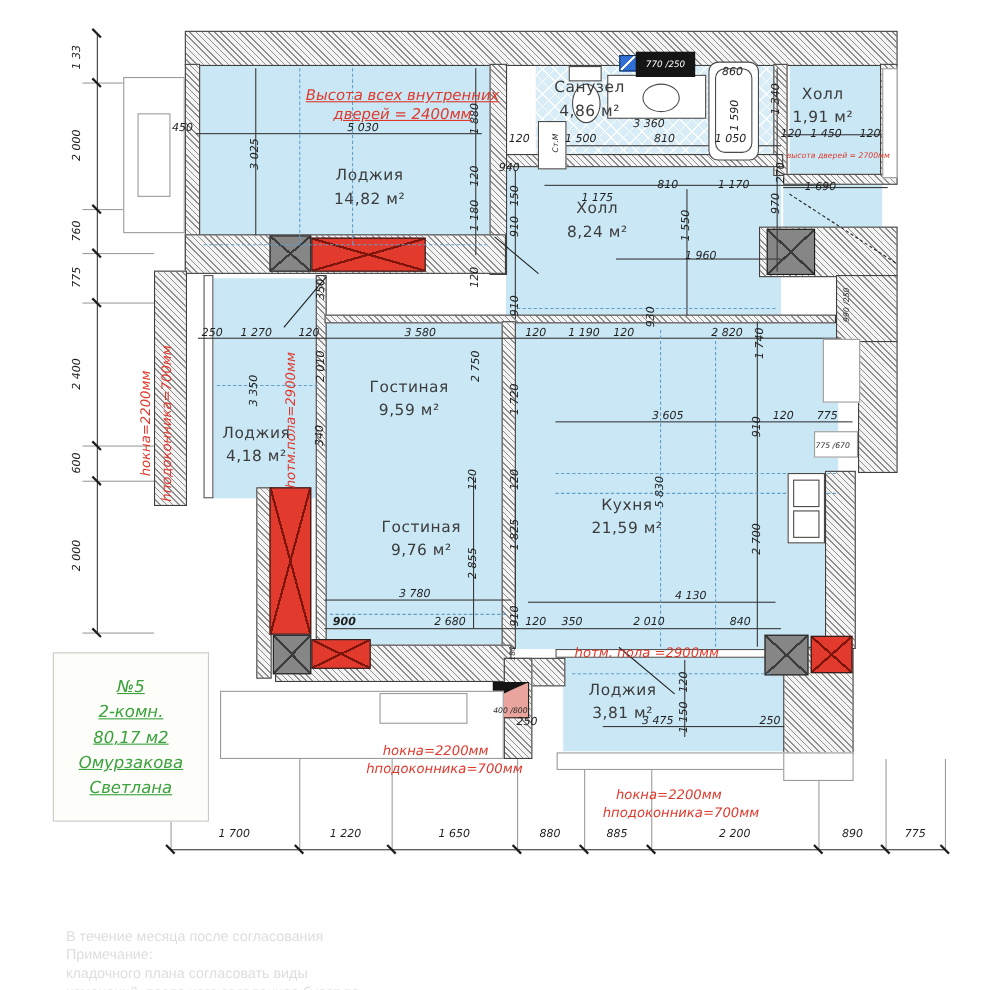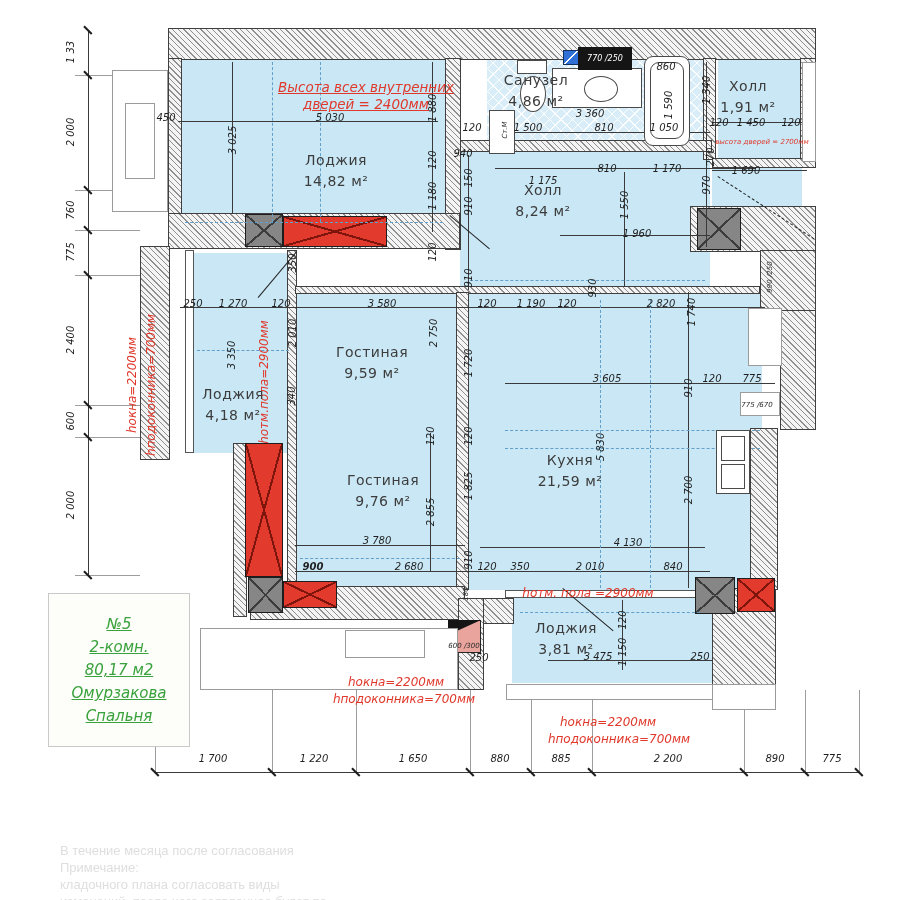--- a/index.html
+++ b/index.html
@@ -250,21 +250,21 @@
       <div class="lb d" style="left: 520px; top: 566px; transform: translate(-50%, -50%);">350</div>
       <div class="lb d" style="left: 590px; top: 566px; transform: translate(-50%, -50%);">2 010</div>
       <div class="lb d" style="left: 673px; top: 566px; transform: translate(-50%, -50%);">840</div>
       <div class="lb d" style="left: 628px; top: 542px; transform: translate(-50%, -50%);">4 130</div>
       <div class="lb d" style="left: 622px; top: 620px; transform: translate(-50%, -50%) rotate(-90deg);">120</div>
       <div class="lb d" style="left: 598px; top: 656px; transform: translate(-50%, -50%);">3 475</div>
       <div class="lb d" style="left: 622px; top: 652px; transform: translate(-50%, -50%) rotate(-90deg);">1 150</div>
       <div class="lb d" style="left: 479px; top: 657px; transform: translate(-50%, -50%);">250</div>
       <div class="lb d" style="left: 700px; top: 656px; transform: translate(-50%, -50%);">250</div>
       <div class="lb dt" style="left: 466px; top: 594px; transform: translate(-50%, -50%) rotate(-90deg);">180</div>
-      <div class="lb dt" style="left: 464px; top: 646px; transform: translate(-50%, -50%);">600 /300</div>
+      <div class="lb dt" style="left: 464px; top: 646px; transform: translate(-50%, -50%);">400 /800</div>
       <div class="lb ru" style="left: 366px; top: 87px; transform: translate(-50%, -50%);">Высота всех внутренних</div>
       <div class="lb ru" style="left: 366px; top: 104px; transform: translate(-50%, -50%);">дверей = 2400мм</div>
       <div class="lb r" style="left: 132px; top: 385px; transform: translate(-50%, -50%) rotate(-90deg);">hокна=2200мм</div>
       <div class="lb r" style="left: 151px; top: 385px; transform: translate(-50%, -50%) rotate(-90deg);">hподоконника=700мм</div>
       <div class="lb r" style="left: 264px; top: 382px; transform: translate(-50%, -50%) rotate(-90deg);">hотм.пола=2900мм</div>
       <div class="lb r" style="left: 588px; top: 593px; transform: translate(-50%, -50%);">hотм. пола =2900мм</div>
       <div class="lb rt" style="left: 762px; top: 142px; transform: translate(-50%, -50%);">высота дверей = 2700мм</div>
       <div class="lb r" style="left: 396px; top: 682px; transform: translate(-50%, -50%);">hокна=2200мм</div>
       <div class="lb r" style="left: 404px; top: 699px; transform: translate(-50%, -50%);">hподоконника=700мм</div>
       <div class="lb r" style="left: 608px; top: 722px; transform: translate(-50%, -50%);">hокна=2200мм</div>
@@ -319,21 +319,21 @@
       <div class="tick" style="left: 744px; top: 772px;"></div>
       <div class="tick" style="left: 805px; top: 772px;"></div>
       <div class="tick" style="left: 859px; top: 772px;"></div>
     </div>
 
   <div id="info-box">
     <div class="gl">№5</div>
     <div class="gl">2-комн.</div>
     <div class="gl">80,17 м2</div>
     <div class="gl">Омурзакова</div>
-    <div class="gl">Спальня</div>
+    <div class="gl">Светлана</div>
   </div>
 
   <div id="note">
     <div>  В течение месяца после согласования</div>
     <div>Примечание:</div>
     <div>кладочного   плана   согласовать   виды</div>
     <div>изменений, после чего заявленное будет по</div>
   </div>
 </div>
 

